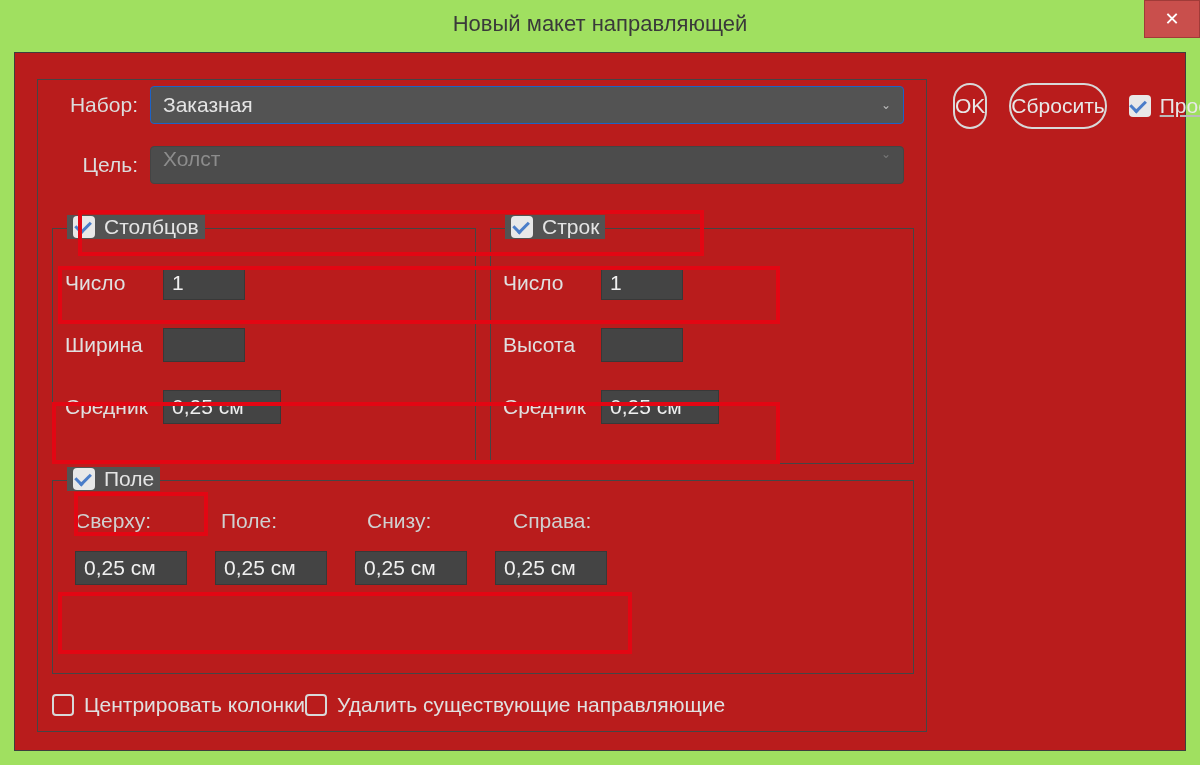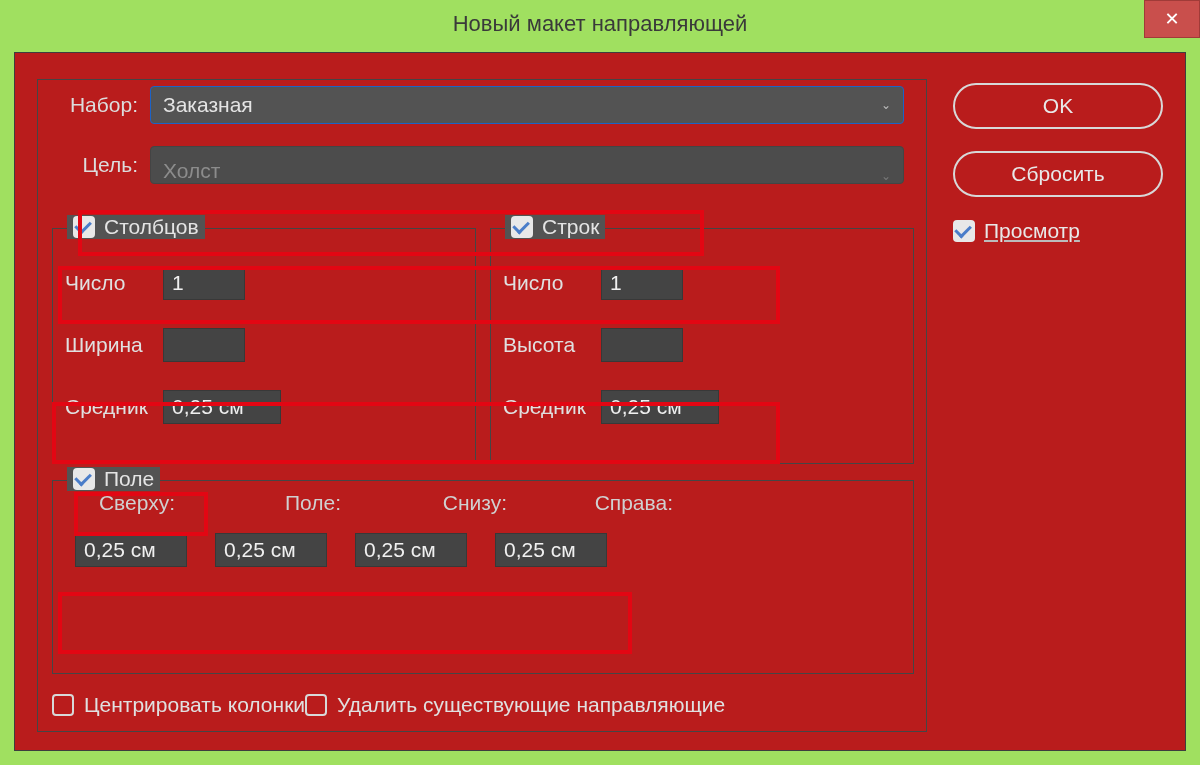--- a/index.html
+++ b/index.html
@@ -61,21 +61,21 @@
     bottom: 18px;
     border: 1px solid #454545;
     padding: 0;
   }
   .side-area {
     position: absolute;
     right: 22px;
     top: 30px;
     width: 210px;
     display: flex;
-    flex-direction: column;
+    flex-direction: row;
     gap: 22px;
     align-items: stretch;
   }
   .pill-btn {
     height: 46px;
     border: 2px solid #d8d8d8;
     border-radius: 23px;
     background: transparent;
     color: #e8e8e8;
     font-size: 21px;
@@ -139,21 +139,21 @@
   .select-target {
     flex: 1;
     height: 38px;
     background: #4c4c4c;
     border: 1px solid #444;
     border-radius: 4px;
     color: #8c8c8c;
     font-size: 21px;
     padding: 0 12px;
     display: flex;
-    align-items: flex-end;
+    align-items: flex-start;
     justify-content: space-between;
   }
   .chev {
     font-size: 12px;
     color: #bbb;
   }
   .chev-dim {
     font-size: 12px;
     color: #777;
   }
@@ -231,25 +231,24 @@
     padding: 0 8px;
     width: 118px;
   }
   .input.short { width: 82px; }
   
   .hl { position: absolute; border: 4px solid #e30613; pointer-events:none; }
 
   .margin-labels {
     display: flex;
     padding-left: 22px;
-    gap: 66px;
-    margin-top: 10px;
+    gap: 46px;
+    margin-top: 28px;
     color: #d0d0d0;
     font-size: 21px;
-    text-align: right;
   }
   .margin-labels span { width: 100px;}
   .margin-inputs {
     display: flex;
     padding-left: 22px;
     gap: 28px;
     margin-top: 18px;
   }
   .margin-inputs .input { width: 112px;}
   .bottom-row {

